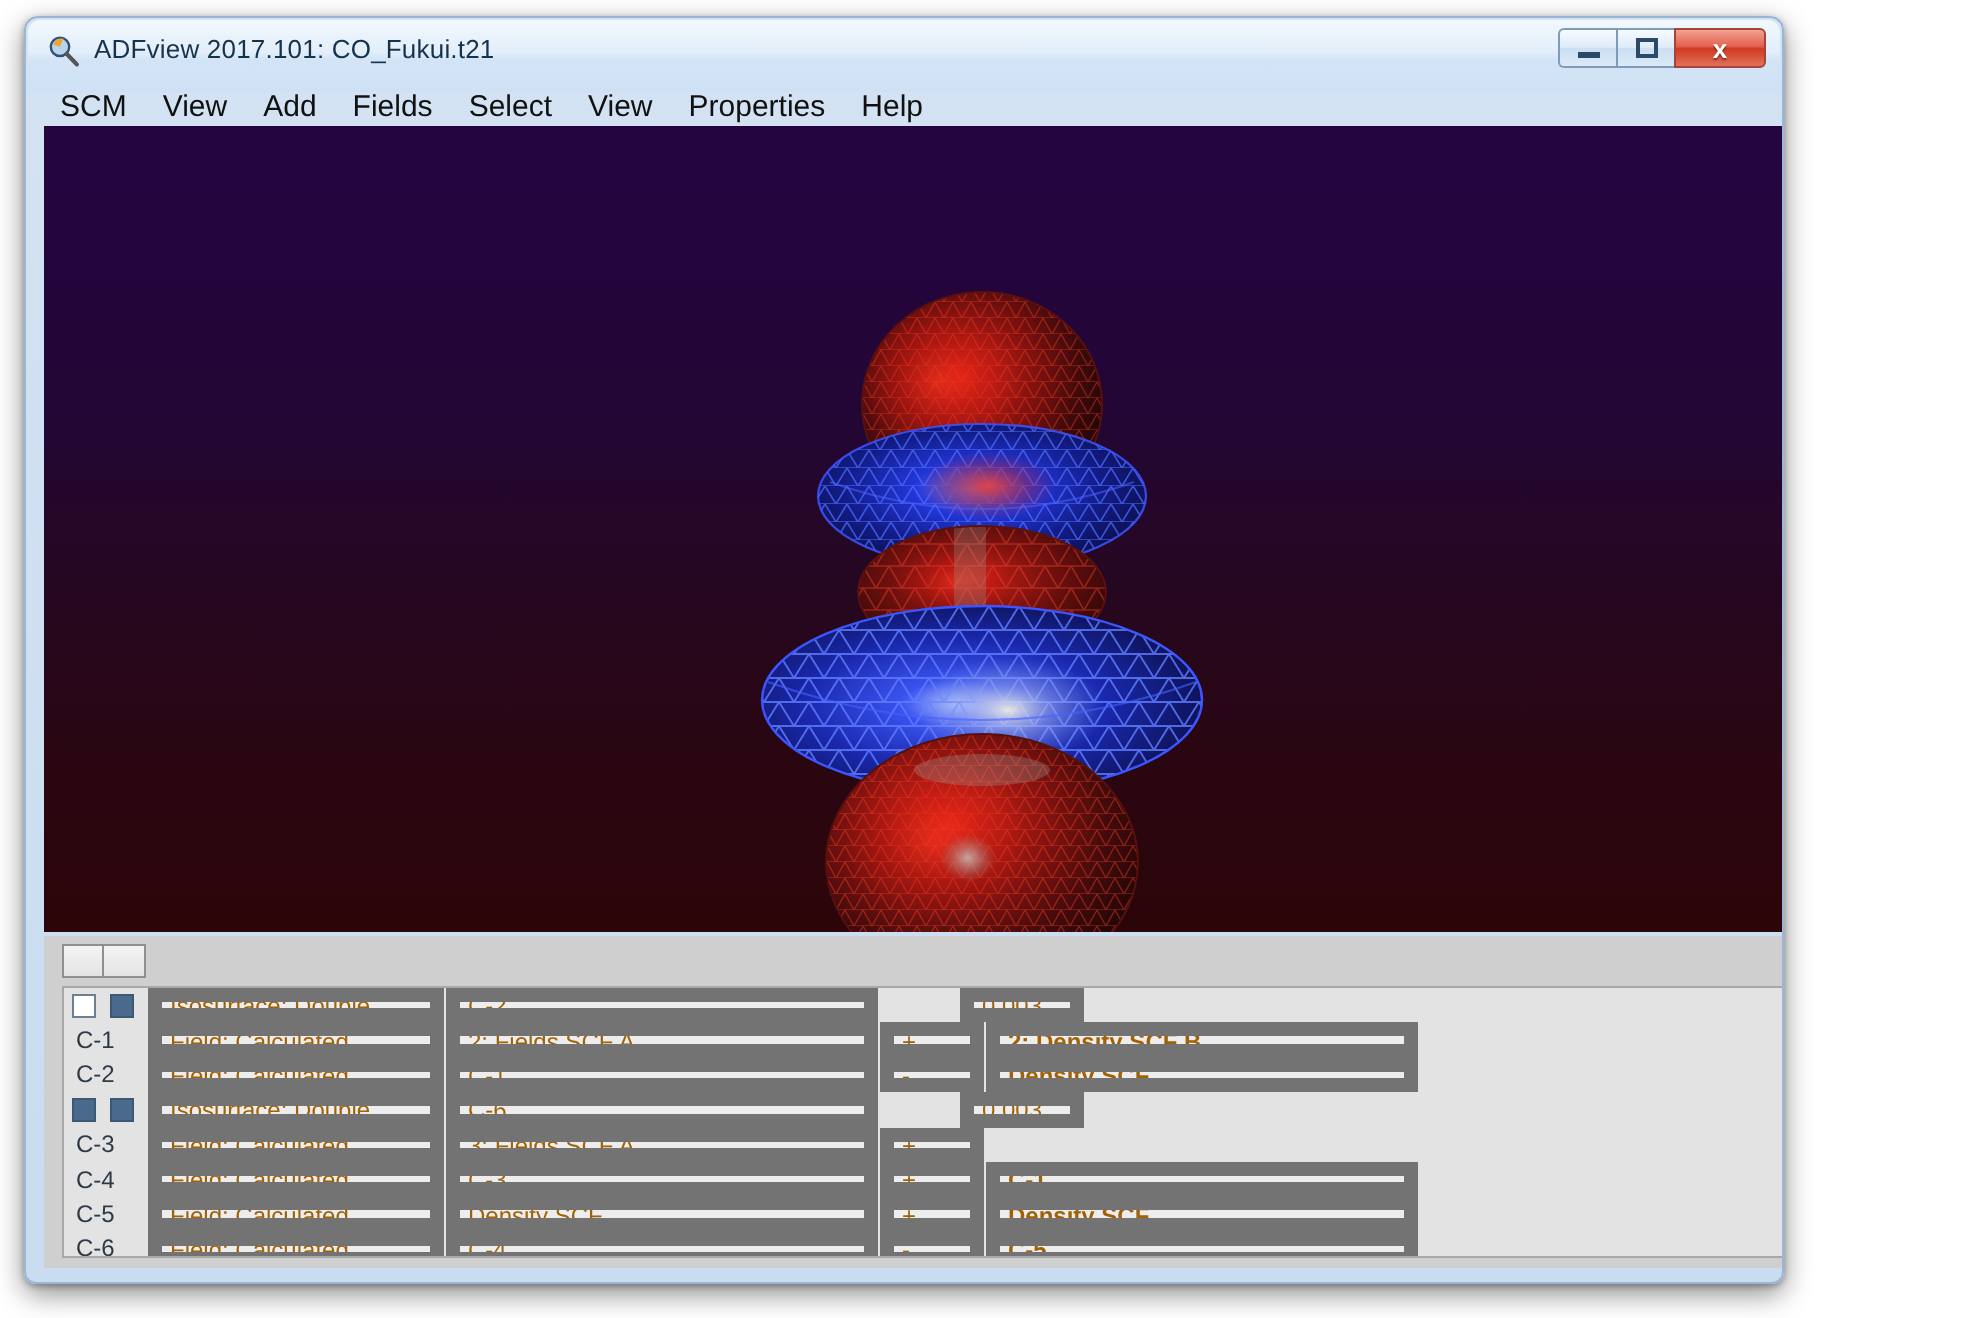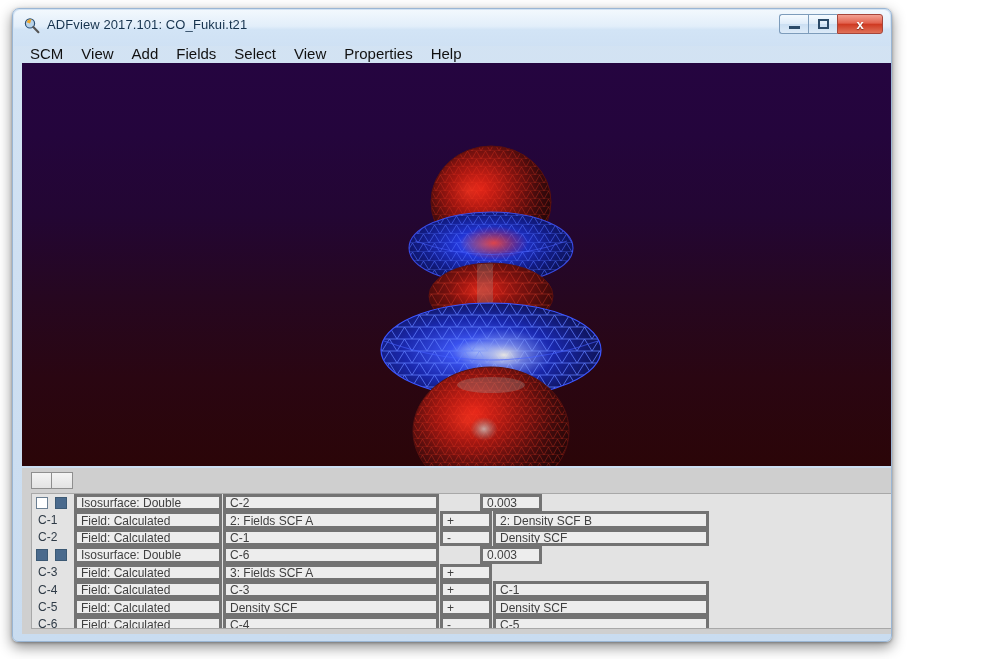--- a/index.html
+++ b/index.html
@@ -121,24 +121,24 @@
     overflow: hidden;
   }
   .trow {
     position: relative;
     height: 17.4px;
     display: flex;
     align-items: stretch;
   }
   .cell {
     background: #ededed;
-    border: 3px solid #737373;
+    border: 7px solid #737373;
     box-sizing: border-box;
     font-size: 12px;
-    color: #404040;
+    color: #a16207;
     padding: 1px 4px 0 4px;
     display: flex; align-items: center;
     white-space: nowrap;
     overflow: hidden;
     margin-right: 1px;
   }
   .c-tag {
     width: 42px;
     background: transparent;
     border: none;
@@ -155,21 +155,21 @@
   }
   .sw {
     width: 12px; height: 12px;
     box-sizing: border-box;
   }
   .sw.empty { background:#ffffff; border:1px solid #6b7f92; }
   .sw.filled { background:#4a6a8d; border:1px solid #3c5974; }
   .col-type  { width: 148px; }
   .col-argA  { width: 216px; }
   .col-op    { width: 52px; }
-  .col-argB  { width: 216px; }
+  .col-argB  { width: 216px; font-weight: bold; }
   .col-val   { width: 62px; margin-left: 40px; }
   .row-iso .col-val { margin-right:0; }
 </style>
 </head>
 <body>
 
 <div id="window">
 
   <div id="titlebar">
     <svg id="app-icon" viewBox="0 0 18 18">

